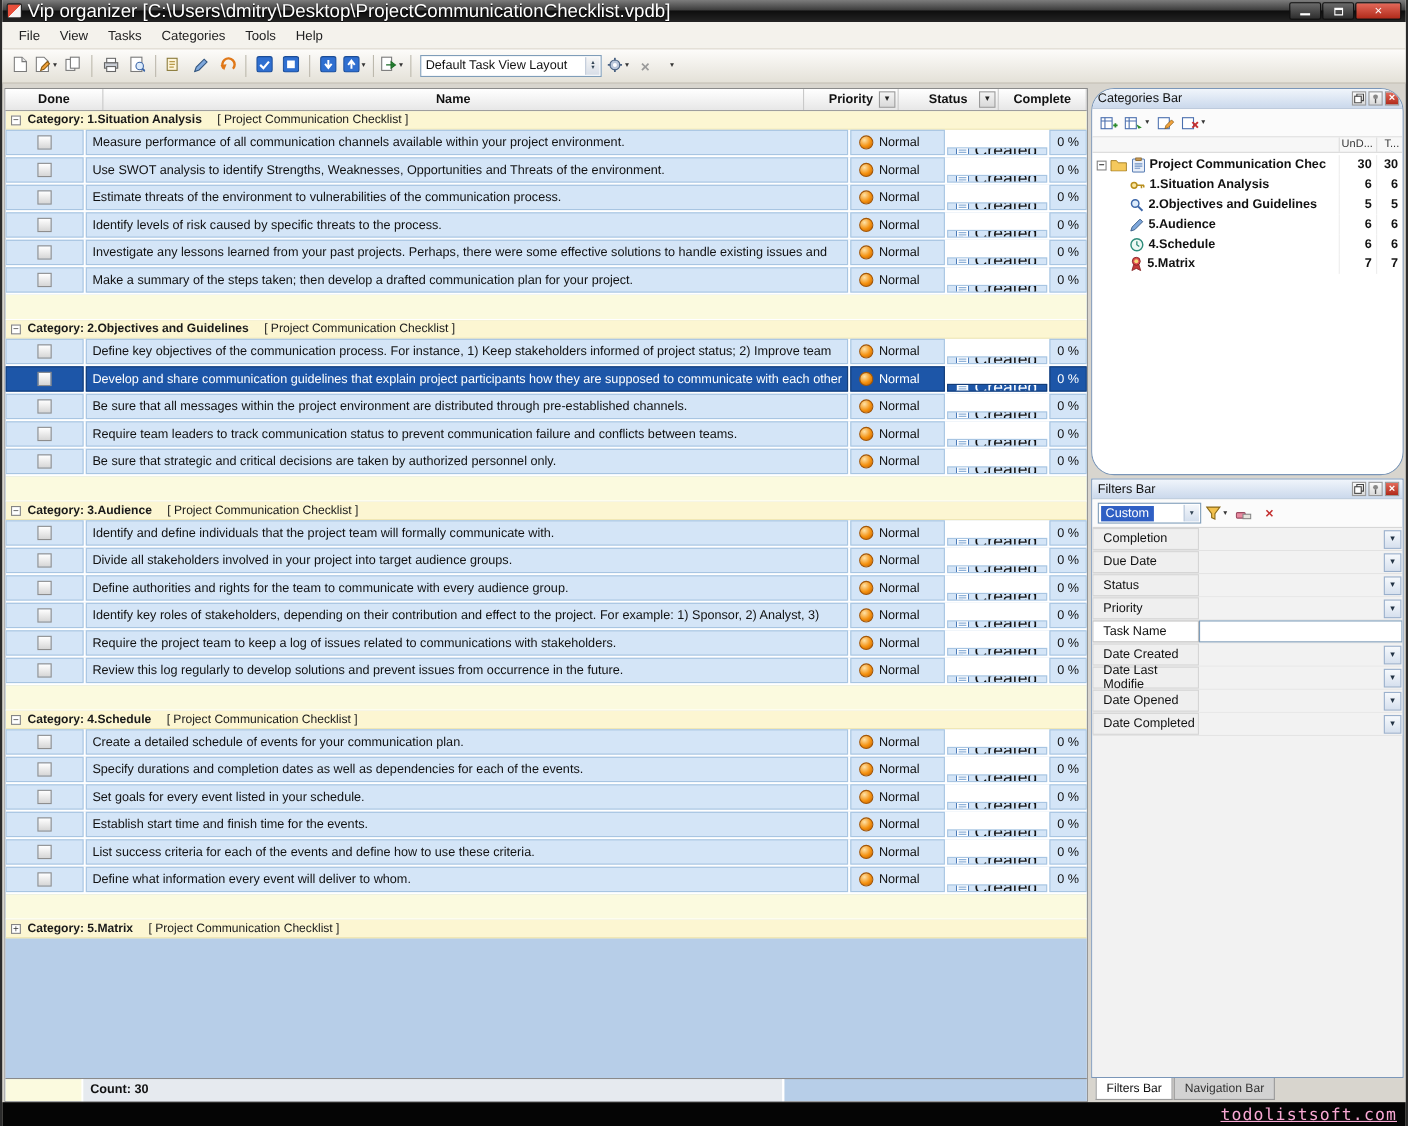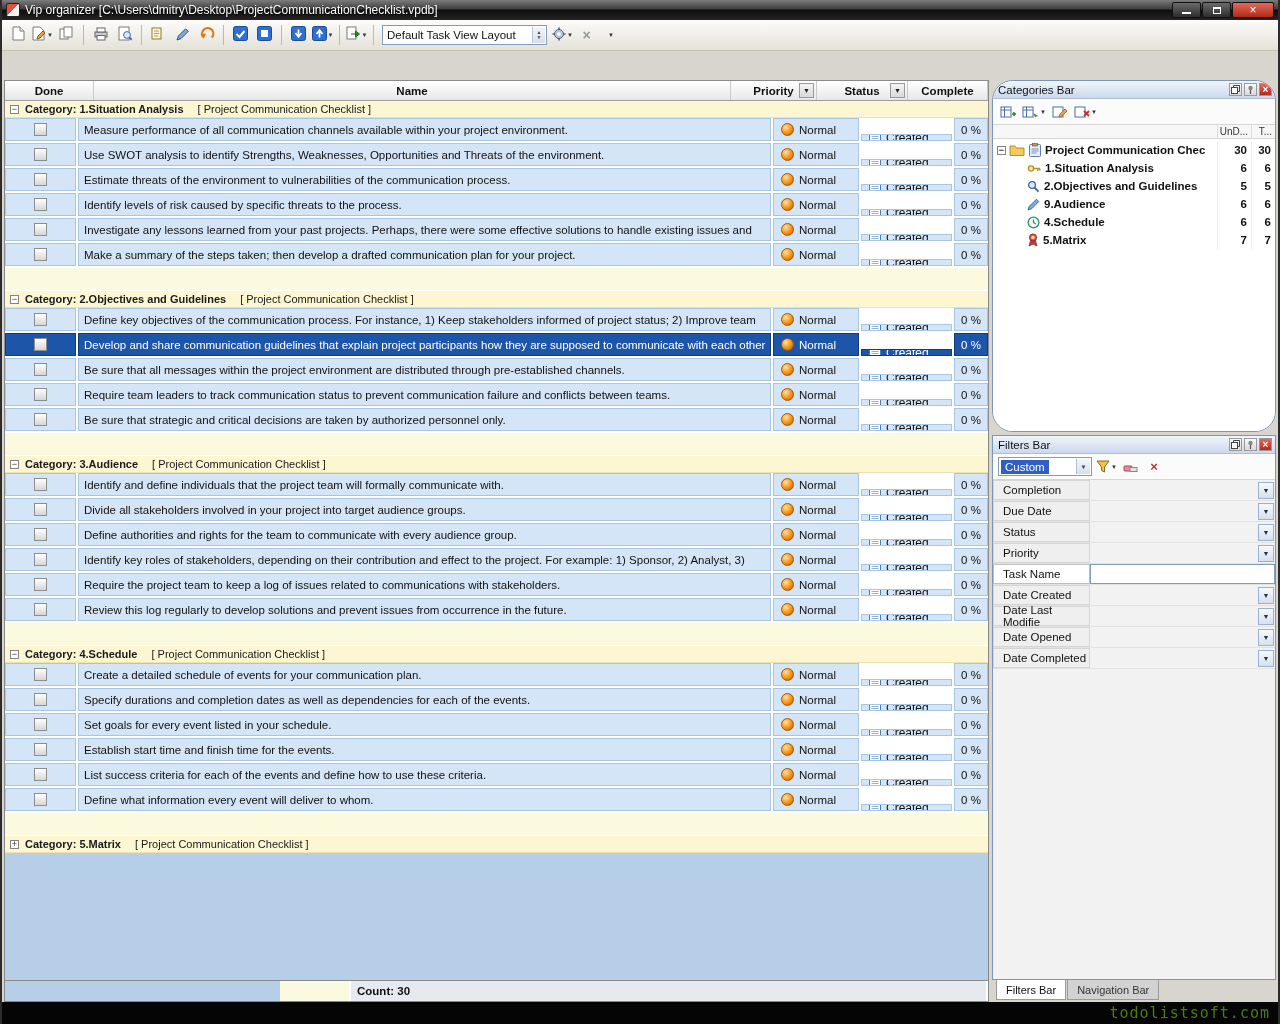--- a/index.html
+++ b/index.html
@@ -7,21 +7,21 @@
   body { font-family:"Liberation Sans", sans-serif; font-size:12px; color:#111; }
 
   .window { position:relative; width:1280px; height:1024px; background:#D8D5CE;
             border-left:2px solid #2b2b2b; border-right:2px solid #2b2b2b; overflow:hidden; }
 
   
   .titlebar { height:20px; background:linear-gradient(180deg,#7c7c7c 0%,#3e3e3e 45%,#0e0e0e 50%,#242424 100%);
               display:flex; align-items:center; padding:0 4px; color:#fff; }
   .app-icon { width:14px; height:14px; margin-right:5px; border-radius:2px;
               background:linear-gradient(135deg,#e8503c 0 50%,#f4f4f4 50% 100%); border:1px solid #222; }
-  .title-text { font-size:12px; text-shadow:0 1px 1px #000; white-space:nowrap; overflow:hidden; flex:1; }
+  .title-text { font-size:17px; text-shadow:0 1px 1px #000; white-space:nowrap; overflow:hidden; flex:1; }
   .win-btns { display:flex; gap:1px; }
   .win-btn { width:29px; height:16px; display:flex; align-items:center; justify-content:center;
              background:linear-gradient(#6a6a6a,#2d2d2d); border:1px solid #111; border-radius:2px;
              color:#fff; font-size:10px; line-height:10px; }
   .win-btn.close { width:42px; background:linear-gradient(#e3695a,#b02a1a); font-size:12px; }
   .min-glyph { display:block; width:9px; height:2px; background:#fff; margin-top:6px; }
   .max-glyph { display:block; width:8px; height:7px; border:1px solid #fff; border-top-width:2px; }
 
   
   .menubar { height:25px; background:#F4F2EC; border-bottom:1px solid #D9D5C9; display:flex; align-items:center; padding-left:6px; }
@@ -63,32 +63,32 @@
   .expander { width:9px; height:9px; border:1px solid #848484; background:#fff; font-size:9px; line-height:7px;
               text-align:center; margin:0 6px 0 5px; color:#333; }
   .group-title { font-weight:bold; margin-right:14px; white-space:nowrap; }
   .group-suffix { white-space:nowrap; }
 
   .task-row { height:25px; display:flex; background:#fff; padding:0 0 2px 0; }
   .cell { background:#D4E5F7; border:1px solid #A8C5E2; margin-right:2px; display:flex; align-items:center; overflow:hidden; }
   .c-done { width:71px; justify-content:center; margin-right:2px; }
   .c-name { width:693px; padding-left:5px; font-size:11.5px; white-space:nowrap; }
   .c-priority { width:86px; padding-left:7px; font-size:11.5px; }
-  .c-status { width:91px; padding-left:7px; font-size:12px;margin-top:16px; }
+  .c-status { width:91px; padding-left:7px; font-size:16px;margin-top:16px; }
   .c-complete { flex:1; justify-content:center; font-size:11.5px; margin-right:0; }
   .task-row.selected .cell { background:#1D56A8; border-color:#123C78; color:#fff; }
 
   .checkbox { width:13px; height:13px; border:1px solid #8E8E8E; background:linear-gradient(#FFFFFF,#D6D6D6); }
   .ball { width:13px; height:13px; border-radius:50%; margin-right:5px; flex:none;
           background:radial-gradient(circle at 35% 30%, #FFE2A6, #F49110 55%, #C05F00 95%); border:1px solid #A35708; }
   .doc-ic { margin-right:5px; flex:none; display:flex; }
 
   .spacer-row { height:23px; background:#FBFADF; border-bottom:1px solid #fff; }
 
-  .status-row { height:21px; display:flex; border-top:1px solid #8a8a8a; background:#B7CEE8; font-size:11.5px;justify-content:flex-end; }
+  .status-row { height:21px; display:flex; border-top:1px solid #8a8a8a; background:#B7CEE8; font-size:11.5px; }
   .sr-done { width:71px; background:#FBFADF; border-right:2px solid #fff; }
   .sr-count { width:637px; background:#E6EAEF; border-right:2px solid #fff; display:flex; align-items:center;
               padding-left:6px; font-weight:bold; }
 
   
   .right-col { flex:1; margin-left:3px; display:flex; flex-direction:column; background:#D8D5CE; }
   .panel { border:1px solid #7A96B8; background:#fff; display:flex; flex-direction:column; overflow:hidden; }
   .cat-panel { height:352px;border-radius:21px; }
   .filters-panel { flex:1; margin-top:3px; }
   .panel-header { height:18px; background:linear-gradient(#F0F5FB,#CBD9EC); border-bottom:1px solid #AEBFD4;
@@ -136,41 +136,49 @@
   .filters-fill { flex:1; background:#F2F2F2; }
 
   .bottom-tabs { height:22px; display:flex; align-items:flex-start; padding-left:4px; gap:1px; background:#D8D5CE; }
   .btab { height:20px; padding:0 9px; font-size:11px; display:flex; align-items:center; border:1px solid #9a9a9a; border-top:none; }
   .btab.active { background:#fff; font-weight:normal; }
   .btab.inactive { background:#D2D2D2; color:#333; }
 
   
   .black-strip { position:absolute; left:0; right:0; bottom:0; height:22px; background:#050505;
                  display:flex; align-items:center; justify-content:flex-end; padding-right:8px; }
-  .black-strip span { color:#4d7c0f; font-family:"DejaVu Sans Mono", monospace; font-size:15px; letter-spacing:1px; }
+  .black-strip span { color:#f9a8d4; font-family:"DejaVu Sans Mono", monospace; font-size:15px; letter-spacing:1px;text-decoration:underline; }
 </style>
 </head>
 <body>
 
 <div class="window">
 
   <div class="titlebar">
     <div class="app-icon"></div>
     <div class="title-text">Vip organizer [C:\Users\dmitry\Desktop\ProjectCommunicationChecklist.vpdb]</div>
     <div class="win-btns">
       <div class="win-btn">
           <span class="min-glyph"></span>
         </div>
       <div class="win-btn">
           <span class="max-glyph"></span>
         </div>
       <div class="win-btn close">×</div>
     </div>
   </div>
 
+  <div class="menubar" id="menubar">
+      <div class="menu-item">File</div>
+      <div class="menu-item">View</div>
+      <div class="menu-item">Tasks</div>
+      <div class="menu-item">Categories</div>
+      <div class="menu-item">Tools</div>
+      <div class="menu-item">Help</div>
+    </div>
 
   <div class="toolbar">
     <div class="tb-btn">
         <span><svg width="13" height="15">
             <path d="M1 1h7l4 4v9H1z" fill="#fff" stroke="#7a7a7a"></path>
             <path d="M8 1v4h4" fill="#E9E9E9" stroke="#7a7a7a"></path>
           </svg></span>
       </div>
     <div class="tb-btn">
         <span><svg width="14" height="15">
@@ -998,21 +1006,21 @@
               <span class="tlabel">2.Objectives and Guidelines</span>
               <span class="tc tc1">5</span>
               <span class="tc tc2">5</span>
             </div>
             <div class="tree-row child">
               <span class="ticon">
                 <svg width="13" height="13" viewBox="0 0 13 13">
                   <path d="M1 12l1.2-3.6L9.4 1.2l2.4 2.4-7.2 7.2L1 12z" fill="#7FA8DC" stroke="#33567F" stroke-width="0.8"></path>
                 </svg>
               </span>
-              <span class="tlabel">9.Audience</span>
+              <span class="tlabel">5.Audience</span>
               <span class="tc tc1">6</span>
               <span class="tc tc2">6</span>
             </div>
             <div class="tree-row child">
               <span class="ticon">
                 <svg width="13" height="13" viewBox="0 0 13 13">
                   <circle cx="6.5" cy="6.5" r="5.4" fill="#EDF8F4" stroke="#2F8C7A" stroke-width="1.3"></circle>
                   <path d="M6.5 3.4v3.1l2.2 1.6" stroke="#2F8C7A" stroke-width="1.2" fill="none"></path>
                 </svg>
               </span>

